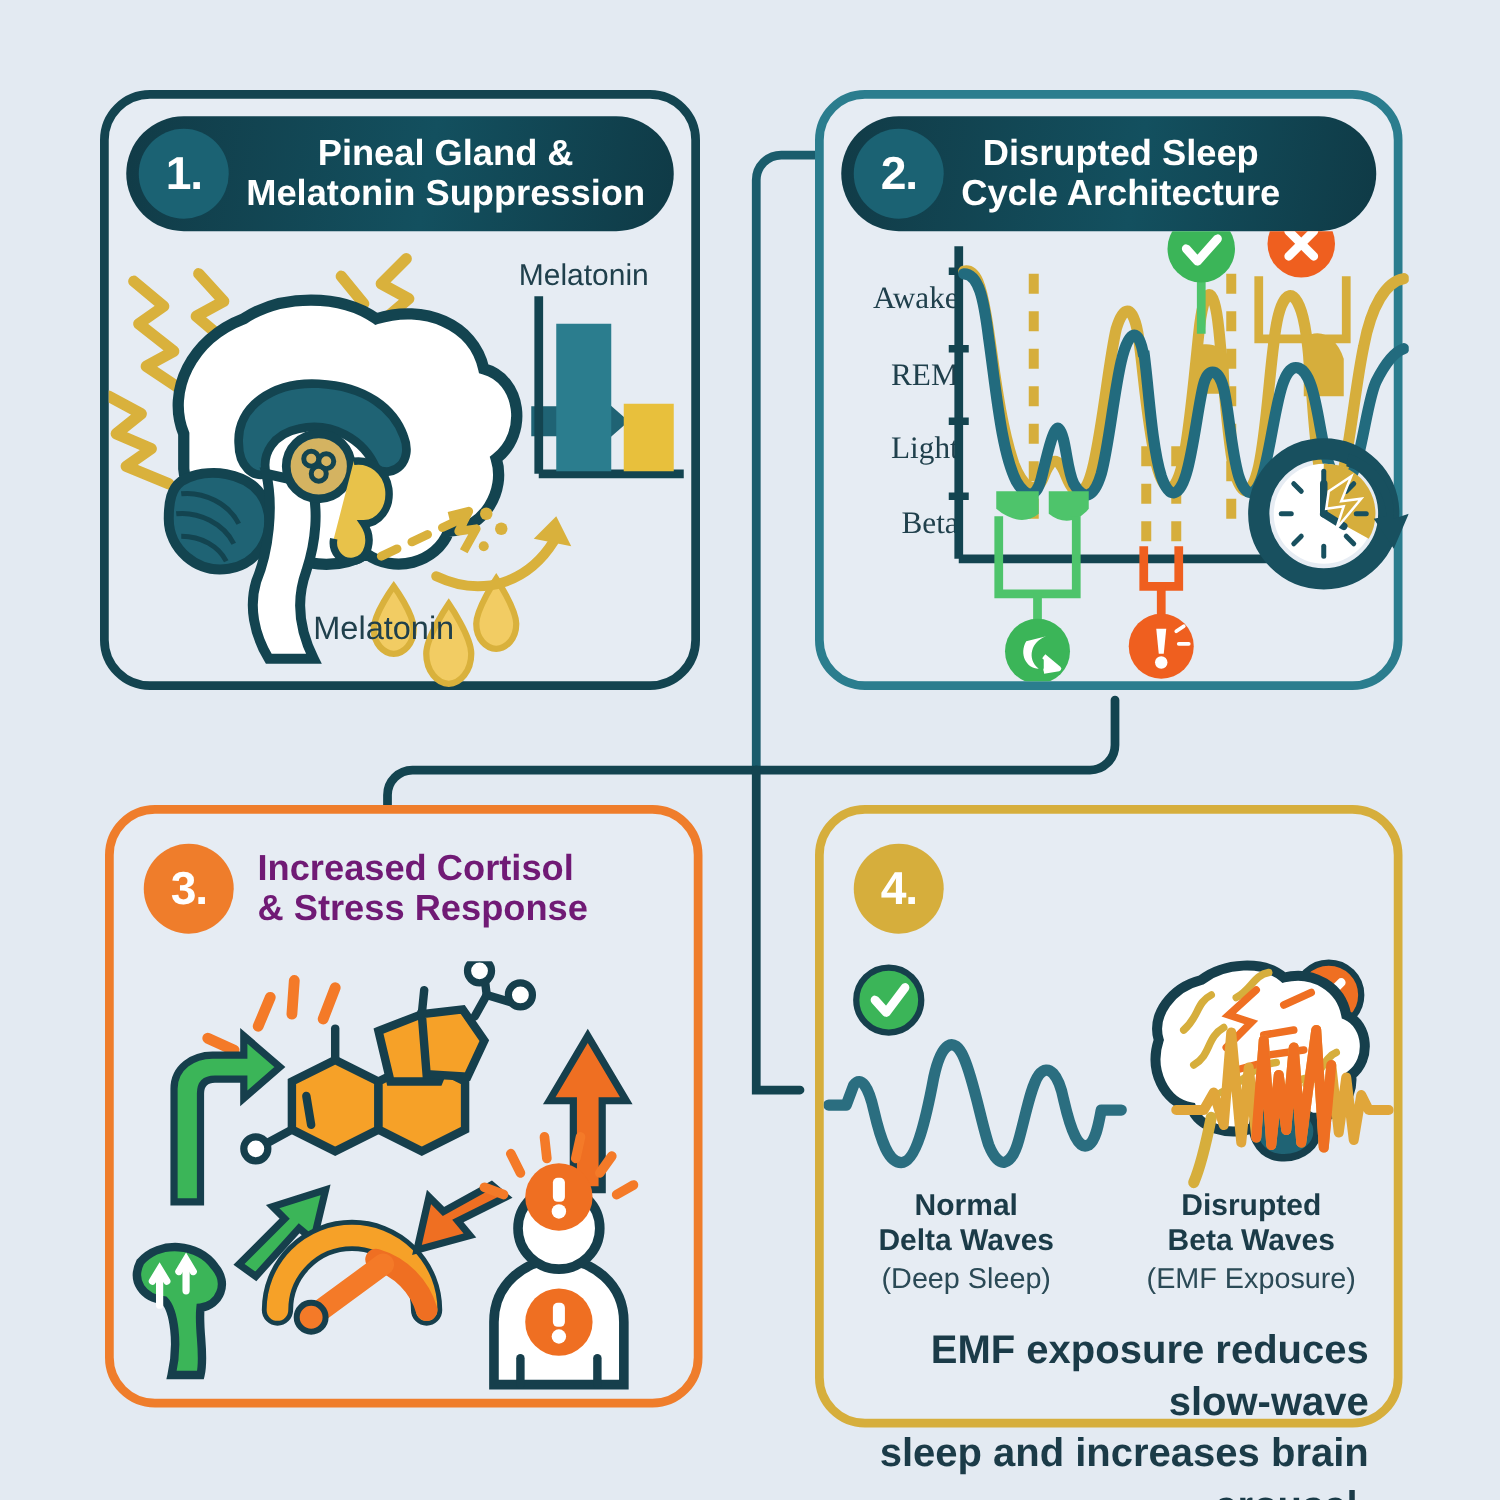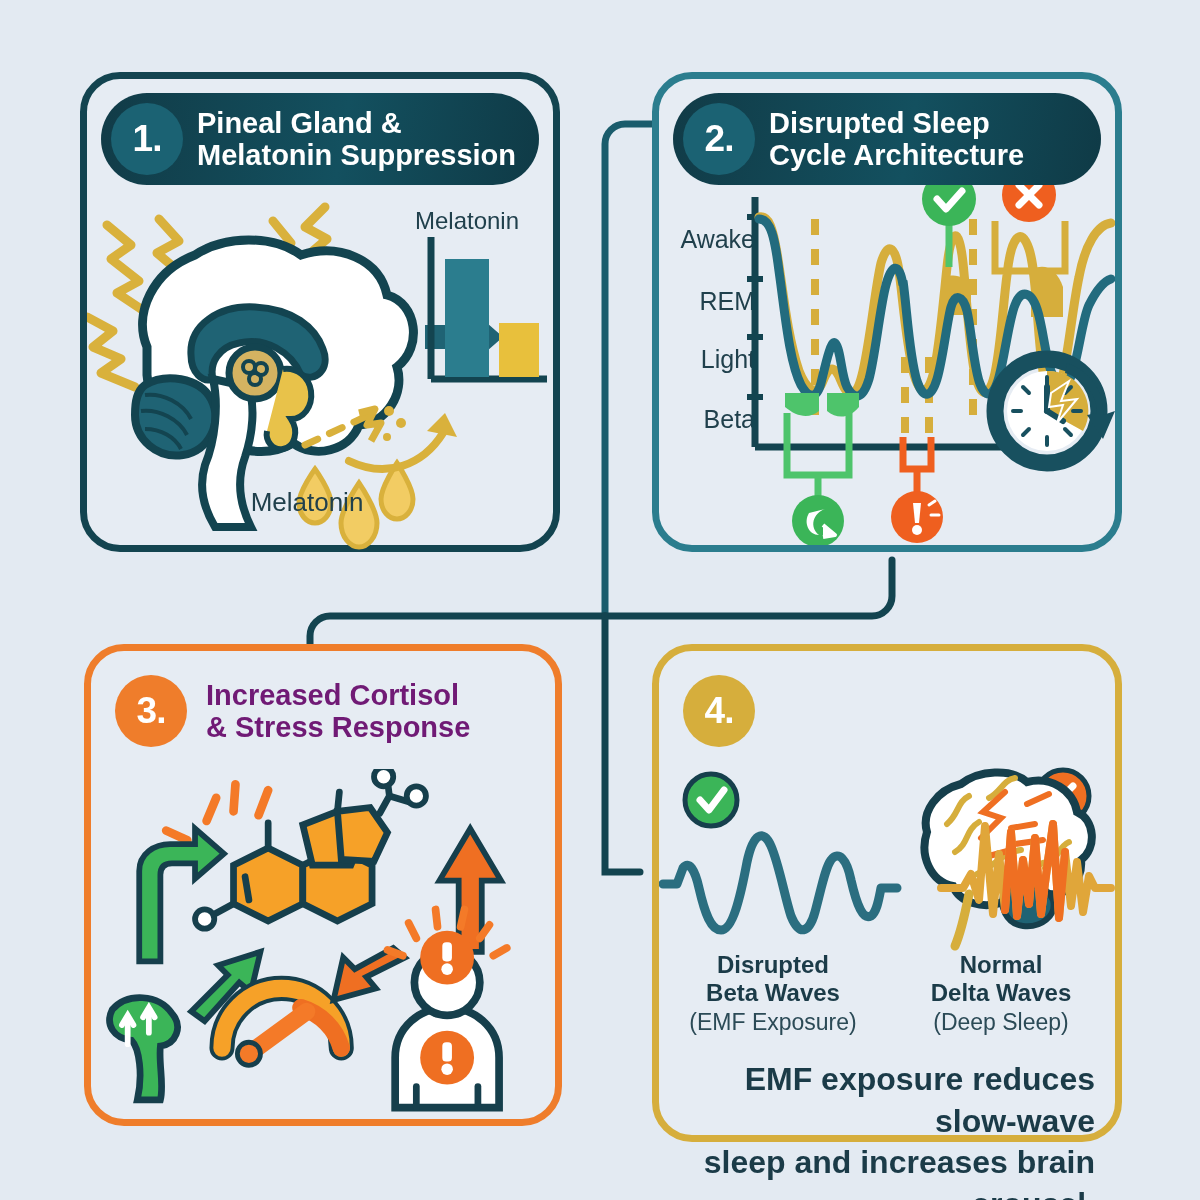--- a/index.html
+++ b/index.html
@@ -54,35 +54,35 @@
   .badge.b2 { background: #1b6273; }
   .badge.b3 { background: #ef7d2b; }
   .badge.b4 { background: #d6ae3c; }
 
   .hdr-title {
     margin-left: 14px;
     font-size: 29px; font-weight: bold; line-height: 1.12;
     white-space: pre-line;
   }
   .hdr-title.onlight { color: #701a75; margin-left: 19px; }
-  .hdr-title.ondark  { color: #ffffff; }
+  .hdr-title.ondark  { color: #ffffff; text-align: center; }
 
   
   .p1-body { position: absolute; left: 0; top: 118px; width: 100%; height: 356px; }
   .melato-label {
     position: absolute; left: 300px; top: 10px; width: 160px;
     text-align: center; font-size: 24px; color: #20404c;
   }
   .melato-caption {
     position: absolute; left: 110px; top: 290px; width: 220px;
     text-align: center; font-size: 26px; color: #20404c;
   }
 
   
-  .p2-body { position: absolute; left: 0; top: 106px; width: 100%; height: 360px; }
+  .p2-body { position: absolute; left: 12px; top: 106px; width: 100%; height: 360px; font-family: Liberation Serif, serif; }
   .axis-labels { position: absolute; left: 6px; top: 20px; width: 90px; }
   .axis-labels div {
     position: absolute; right: 0; font-size: 25px; color: #20404c;
     text-align: right; white-space: nowrap;
   }
 
   
   .p4-body { position: absolute; left: 0; top: 108px; width: 100%; height: 386px; }
   .wave-legend {
     position: absolute; top: 192px; width: 100%;
@@ -509,29 +509,29 @@
         <path d="M282 124 L304 124 L312 110 L320 136 L326 62 L334 150
                  L340 90 L346 146 L352 68 L358 152 L364 96 L370 140
                  L376 74 L382 150 L388 104 L394 60 L400 154 L406 88
                  L412 142 L418 98 L424 148 L430 112 L436 124 L452 124" fill="none" stroke="#e0a63a" stroke-width="8" stroke-linecap="round" stroke-linejoin="round"></path>
         <path d="M346 146 L352 68 L358 152 L364 96 L370 140
                  L376 74 L382 150 L388 104 L394 60 L400 154 L406 88" fill="none" stroke="#ef6f22" stroke-width="8" stroke-linecap="round" stroke-linejoin="round"></path>
       </svg>
 
       <div class="wave-legend">
         <div class="col">
+          <div class="strong">Normal
+Delta Waves</div>
+          <div class="sub">(Deep Sleep)</div>
+        </div>
+        <div class="col">
           <div class="strong">Disrupted
 Beta Waves</div>
           <div class="sub">(EMF Exposure)</div>
         </div>
-        <div class="col">
-          <div class="strong">Normal
-Delta Waves</div>
-          <div class="sub">(Deep Sleep)</div>
-        </div>
       </div>
 
       <div class="p4-caption">EMF exposure reduces slow-wave
 sleep and increases brain arousal.</div>
     </div>
   </div>
 
 </div>
 
 </body></html>

